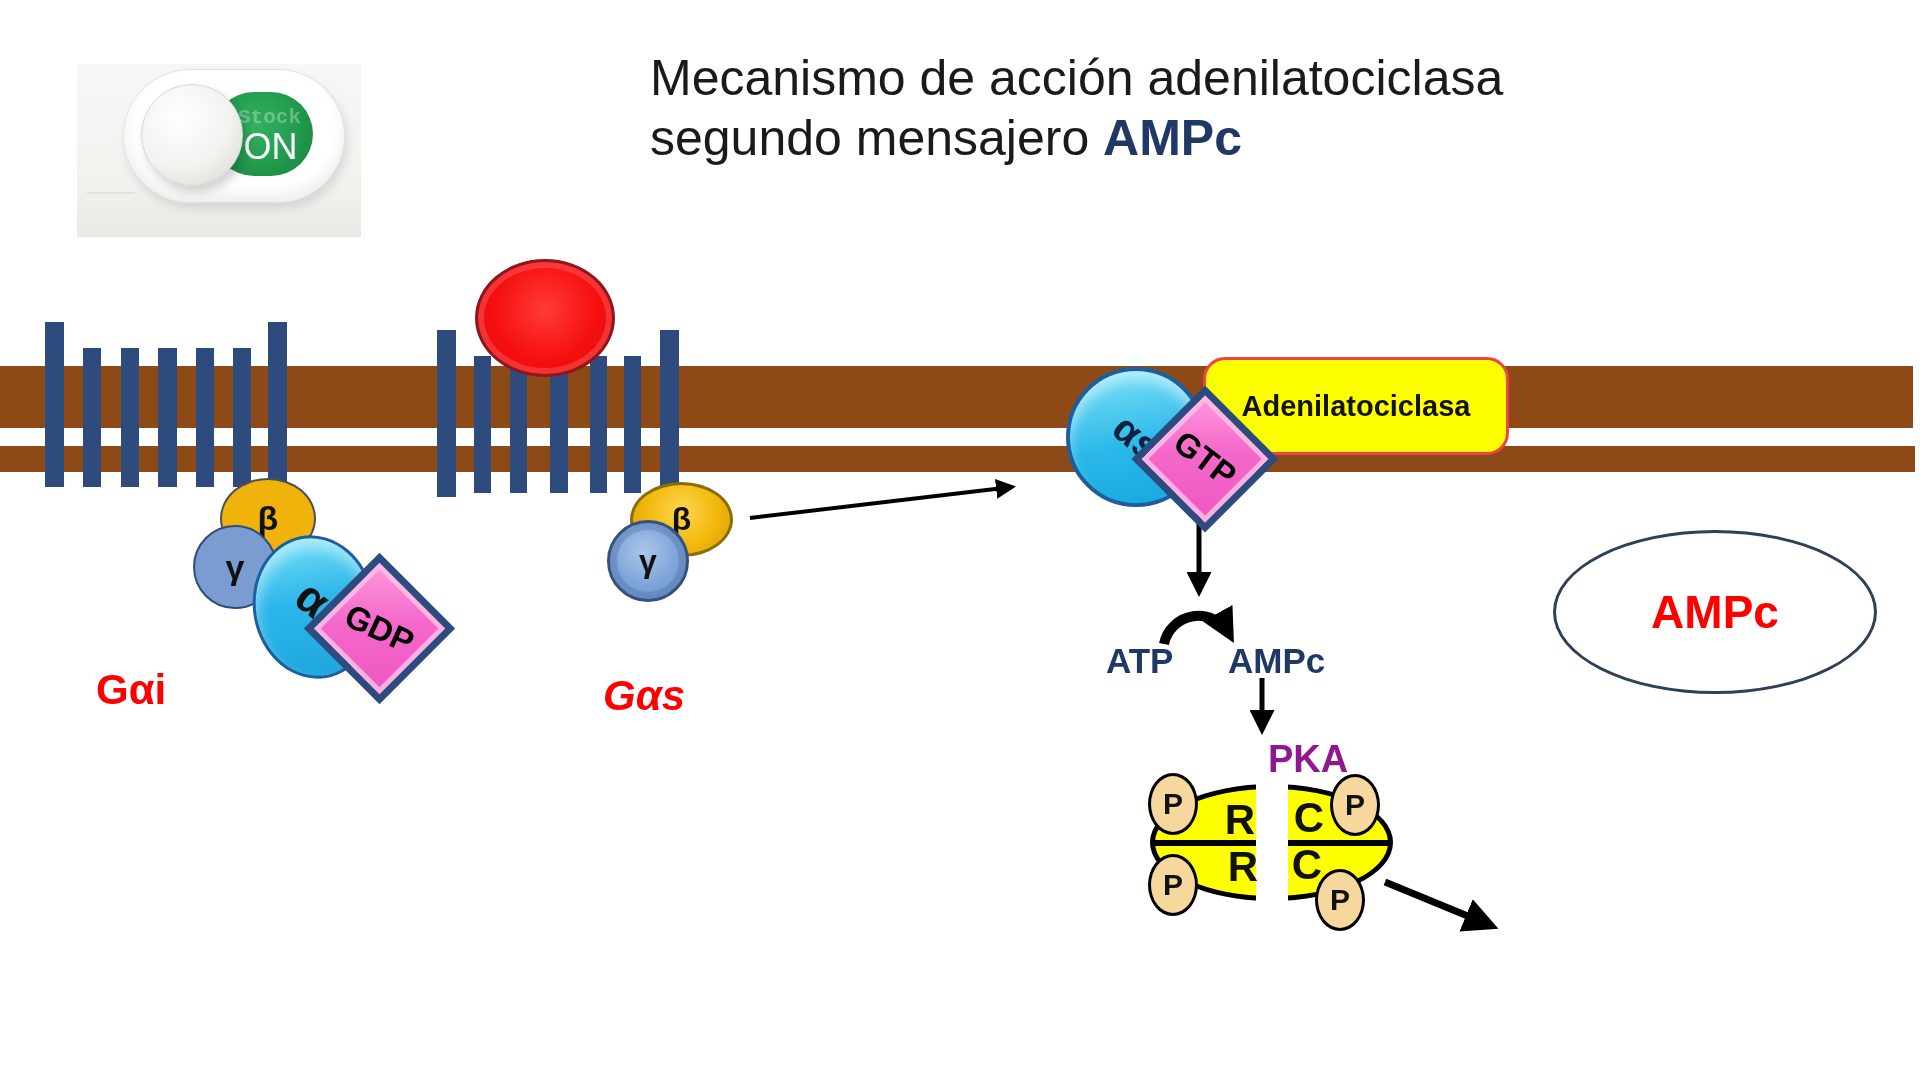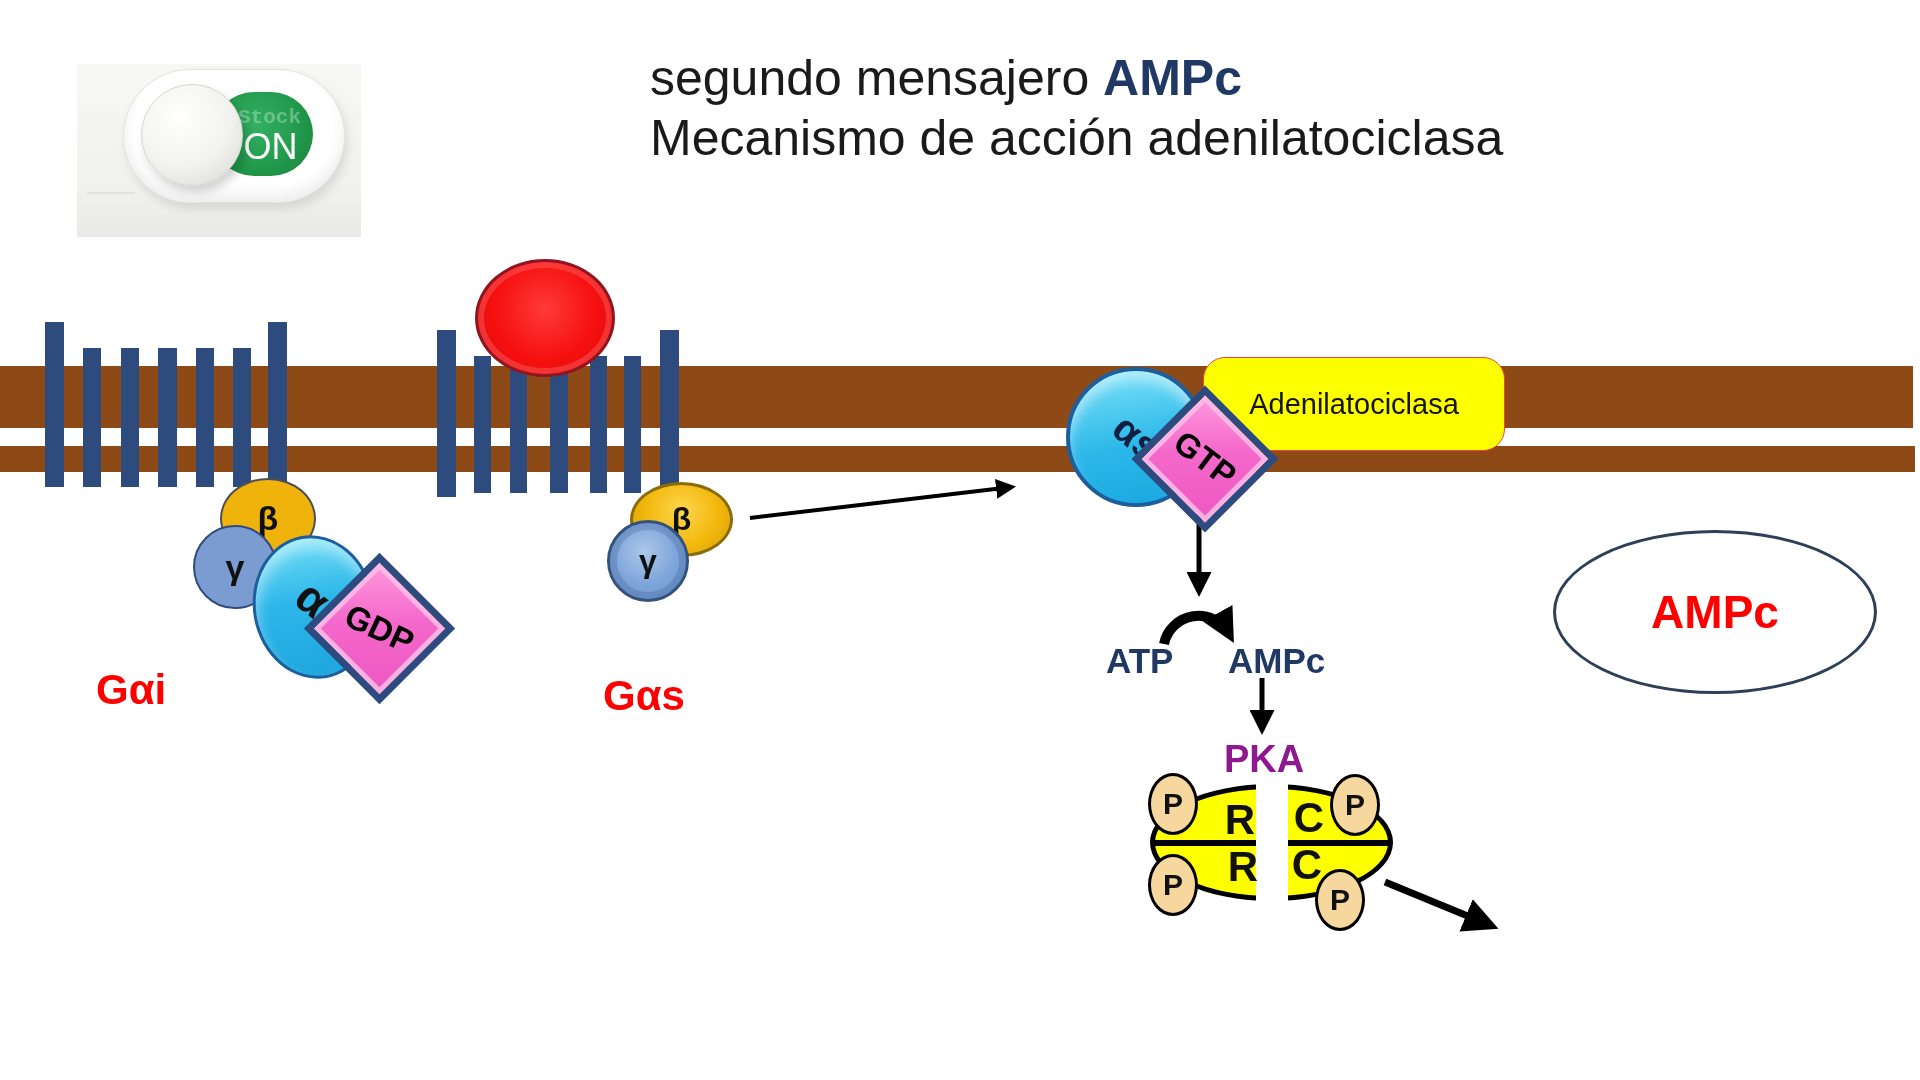--- a/index.html
+++ b/index.html
@@ -58,30 +58,30 @@
     background:radial-gradient(circle at 50% 38%,#ffd650 0%,#f2b80d 55%,#d79f07 100%);
     border:3px solid #8A6D0B;font-size:32px;}
   .gs-gamma{left:607px;top:520px;width:76px;height:76px;z-index:7;
     background:radial-gradient(circle at 45% 38%,#abc7ea 0%,#7fa6da 50%,#6792c9 100%);
     border:3px solid #33527E;box-shadow:inset 0 0 0 7px rgba(47,75,126,0.22);font-size:32px;}
   .alphas{left:1066px;top:367px;width:132px;height:132px;z-index:6;
     background:linear-gradient(170deg,#7fe3f9 0%,#2cb8e9 55%,#18a8df 100%);
     border:4px solid #1D5E9E;box-shadow:inset 0 10px 12px rgba(255,255,255,0.45);}
   .alphas span{font-size:40px;color:#0F2040;transform:rotate(40deg);}
   .ac-label{position:absolute;left:1203px;top:357px;width:300px;height:92px;z-index:5;
-    background:#FDFF00;border:1px solid #ef4444;border-radius:22px;
+    background:#FDFF00;border:3px solid #ef4444;border-radius:22px;
     display:flex;align-items:center;justify-content:center;
-    font-size:29px;font-weight:normal;color:#131313;}
+    font-size:29px;font-weight:bold;color:#131313;}
   
   .lbl{position:absolute;font-weight:bold;z-index:9;}
   .gai-lbl{left:96px;top:666px;font-size:42px;color:#FF0000;}
-  .gas-lbl{left:603px;top:672px;font-size:42px;color:#FF0000;}
+  .gas-lbl{left:603px;top:672px;font-size:42px;color:#FF0000;font-style:italic;}
   .atp-lbl{left:1106px;top:641px;font-size:35px;color:#1F3864;}
   .ampc-lbl{left:1228px;top:641px;font-size:35px;color:#1F3864;}
-  .pka-lbl{left:1212px;top:738px;width:104px;text-align:center;font-size:38px;color:#8E1890;}
+  .pka-lbl{left:1256px;top:738px;width:104px;text-align:center;font-size:38px;color:#8E1890;}
   
   .pka-ell{position:absolute;left:1150px;top:784px;width:233px;height:107px;border-radius:50%;
     background:#FDFF00;border:5px solid #000;z-index:5;}
   .pka-div{position:absolute;left:0;right:0;top:51px;height:6px;background:#000;}
   .pka-gap{position:absolute;left:1256px;top:772px;width:32px;height:140px;background:#ffffff;z-index:6;}
   .sub{position:absolute;width:44px;text-align:center;font-size:42px;font-weight:bold;color:#111;z-index:7;}
   .p-circ{position:absolute;width:44px;height:56px;border-radius:50%;z-index:8;
     background:#F6D79E;border:3px solid #000;display:flex;align-items:center;justify-content:center;
     font-size:30px;font-weight:bold;color:#111;}
   
@@ -108,22 +108,22 @@
     <div class="toggle-pill">
       <div class="toggle-green">
         <span class="stock-mark">Stock</span>
         <span class="on-label">ON</span>
       </div>
       <div class="toggle-knob"></div>
     </div>
   </div>
 
   <div class="title">
+    <div>Mecanismo de acción adenilatociclasa</div>
     <div><span>segundo mensajero </span><span class="hl">AMPc</span></div>
-    <div>Mecanismo de acción adenilatociclasa</div>
   </div>
 
   <div class="mem mem-top"></div>
   <div class="mem mem-bot"></div>
 
   <div class="bar" style="left:45px;top:322px;width:19px;height:165px;"></div>
   <div class="bar" style="left:83px;top:348px;width:18px;height:139px;"></div>
   <div class="bar" style="left:121px;top:348px;width:18px;height:139px;"></div>
   <div class="bar" style="left:158px;top:348px;width:19px;height:139px;"></div>
   <div class="bar" style="left:196px;top:348px;width:18px;height:139px;"></div>

